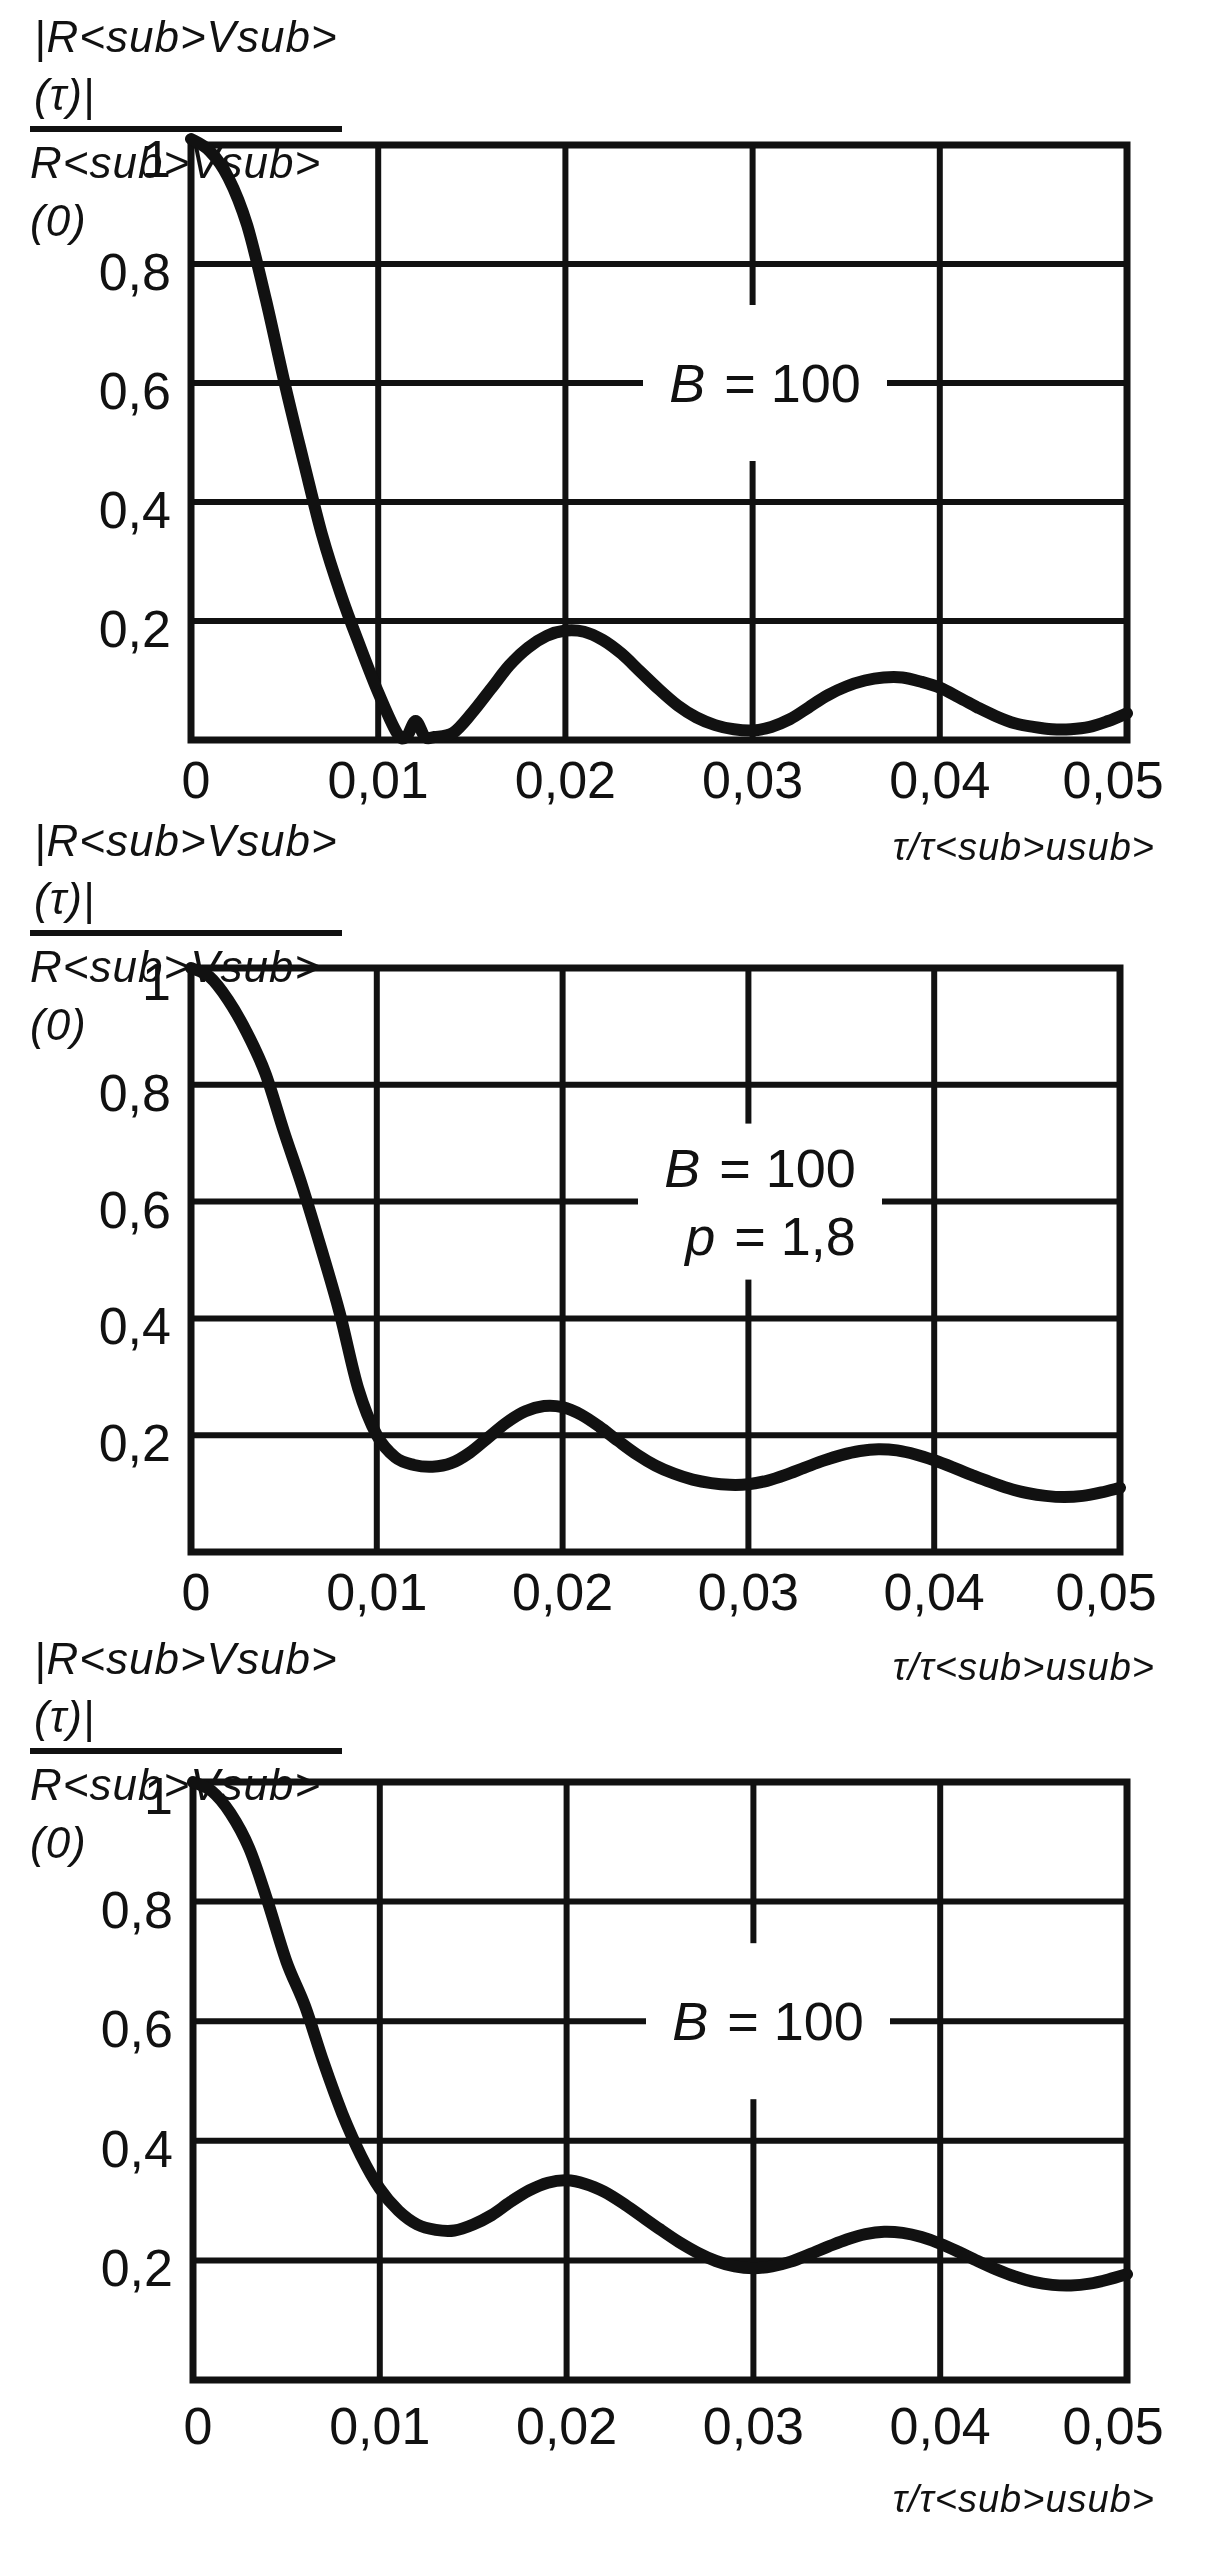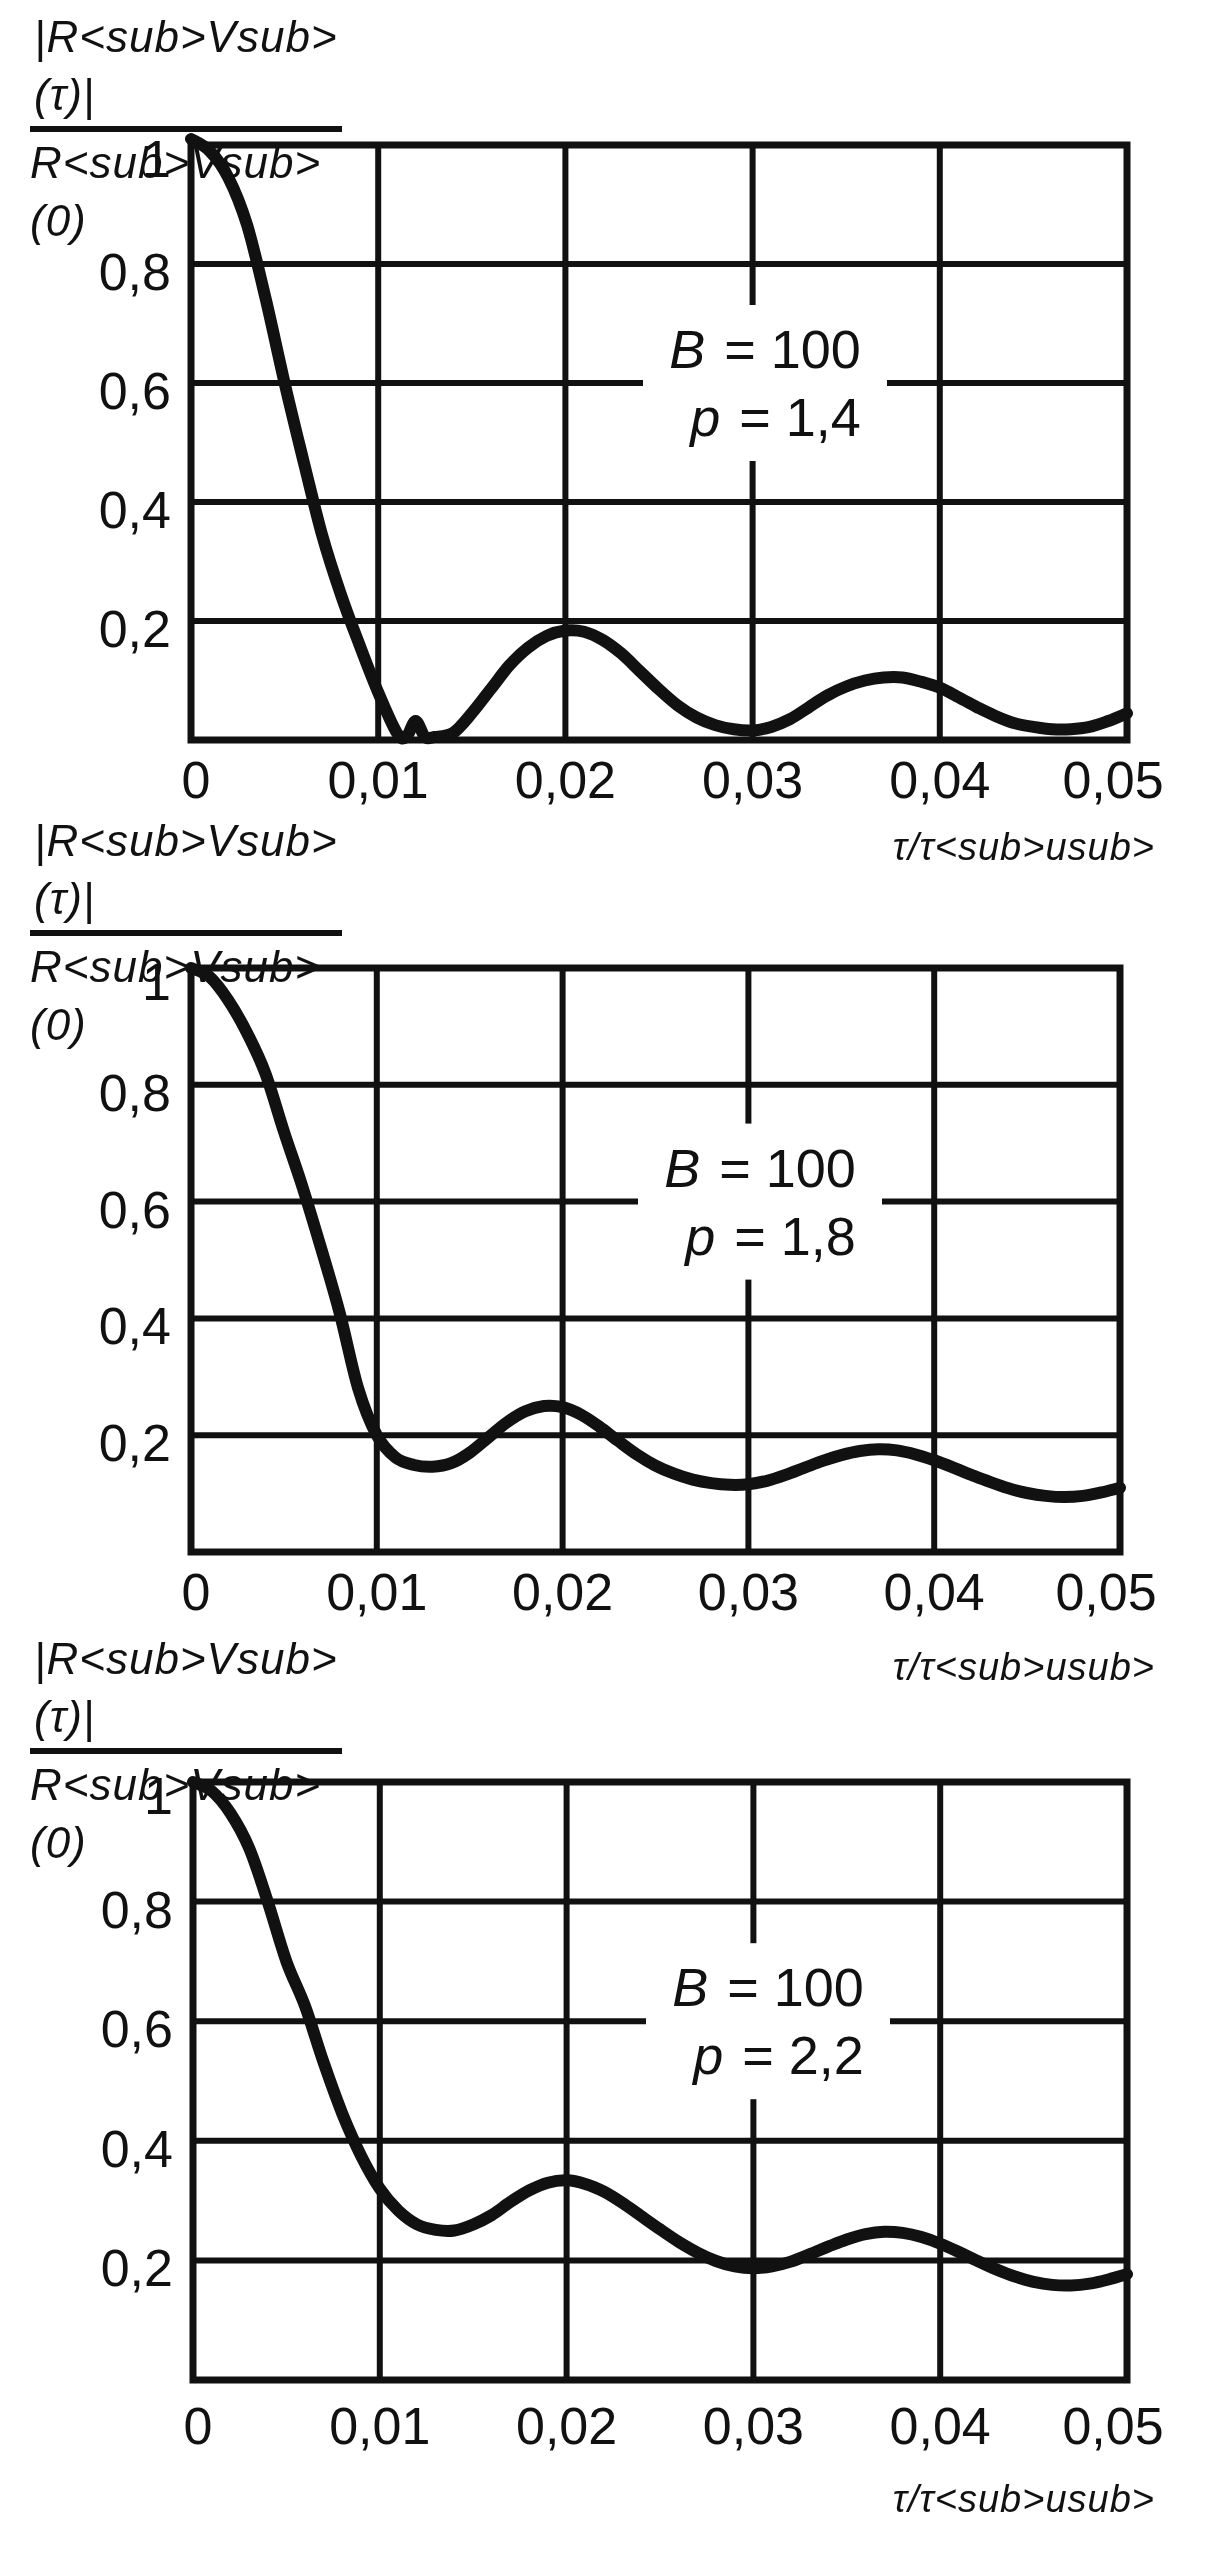--- a/index.html
+++ b/index.html
@@ -55,21 +55,20 @@
           <line x1="0" y1="238" x2="936" y2="238"></line>
           <line x1="0" y1="357" x2="936" y2="357"></line>
           <line x1="0" y1="476" x2="936" y2="476"></line>
         </g>
         <rect x="452" y="160" width="244" height="156" fill="#ffffff"></rect>
         <rect x="0" y="0" width="936" height="595" fill="none" stroke="#111111" stroke-width="7"></rect>
         <path d="M0.0,-6.0C3.1,-4.0 12.5,-0.5 18.7,6.0C25.0,12.4 31.2,20.3 37.4,32.7C43.7,45.1 49.9,60.0 56.2,80.3C62.4,100.7 68.6,128.4 74.9,154.7C81.1,181.0 87.4,211.2 93.6,238.0C99.8,264.8 106.1,290.1 112.3,315.4C118.6,340.6 124.8,367.4 131.0,389.7C137.3,412.0 143.5,430.9 149.8,449.2C156.0,467.6 162.2,483.4 168.5,499.8C174.7,516.2 181.0,532.7 187.2,547.4C193.4,562.1 201.2,580.4 205.9,587.9C210.6,595.3 212.2,594.0 215.3,592.0C218.4,590.0 221.5,576.0 224.6,576.0C227.8,576.0 230.9,589.3 234.0,592.0C237.1,594.7 238.7,592.7 243.4,592.0C248.0,591.3 255.8,591.8 262.1,587.9C268.3,583.9 274.6,575.5 280.8,568.2C287.0,561.0 293.3,552.4 299.5,544.4C305.8,536.5 312.0,527.6 318.2,520.6C324.5,513.7 330.7,507.7 337.0,502.8C343.2,497.8 349.4,493.8 355.7,490.9C361.9,488.0 368.2,486.2 374.4,485.5C380.6,484.8 386.9,485.1 393.1,486.7C399.4,488.3 405.6,491.4 411.8,495.0C418.1,498.7 424.3,503.5 430.6,508.7C436.8,514.0 443.0,520.6 449.3,526.6C455.5,532.5 461.8,538.8 468.0,544.4C474.2,550.1 480.5,555.8 486.7,560.5C493.0,565.2 499.2,569.1 505.4,572.4C511.7,575.7 517.9,578.1 524.2,580.1C530.4,582.1 536.6,583.4 542.9,584.3C549.1,585.2 555.4,585.9 561.6,585.5C567.8,585.1 574.1,583.8 580.3,581.9C586.6,580.0 592.8,577.4 599.0,574.2C605.3,570.9 611.5,566.2 617.8,562.3C624.0,558.3 630.2,553.8 636.5,550.4C642.7,546.9 649.0,543.9 655.2,541.5C661.4,539.0 667.7,537.0 673.9,535.5C680.2,534.0 686.4,533.0 692.6,532.5C698.9,532.0 705.1,531.8 711.4,532.5C717.6,533.2 723.8,535.0 730.1,536.7C736.3,538.4 742.6,540.1 748.8,542.6C755.0,545.2 761.3,548.9 767.5,552.2C773.8,555.4 780.0,559.1 786.2,562.3C792.5,565.4 798.7,568.5 805.0,571.2C811.2,573.9 817.4,576.6 823.7,578.3C829.9,580.1 836.2,580.9 842.4,581.9C848.6,582.9 854.9,583.9 861.1,584.3C867.4,584.7 873.6,584.7 879.8,584.3C886.1,583.9 892.3,583.3 898.6,581.9C904.8,580.5 911.0,578.2 917.3,576.0C923.5,573.7 932.9,569.5 936.0,568.2" fill="none" stroke="#111111" stroke-width="12" stroke-linecap="round" stroke-linejoin="round"></path>
       </svg>
     <div class="ann" style="left: 765px; top: 383px;">
       <div><i>B</i> = 100</div>
-      <div><i>p</i> = 1,4</div>
     </div>
     <div class="xlabel" style="left: 1155px; top: 822px;"><i>τ</i>/<i>τ</i>&lt;<i>s</i><i>u</i><i>b</i>&gt;<i>u</i>s<i>u</i><i>b</i>&gt;</div>
   <div class="ytick" style="left: 40px; width: 131px; top: 159px;">1</div>
       <div class="ytick" style="left: 40px; width: 131px; top: 272px;">0,8</div>
       <div class="ytick" style="left: 40px; width: 131px; top: 391px;">0,6</div>
       <div class="ytick" style="left: 40px; width: 131px; top: 510px;">0,4</div>
       <div class="ytick" style="left: 40px; width: 131px; top: 629px;">0,2</div>
       <div class="xtick" style="left: 196px; top: 754px;">0</div>
       <div class="xtick" style="left: 378.2px; top: 754px;">0,01</div>
       <div class="xtick" style="left: 565.4px; top: 754px;">0,02</div>
@@ -131,21 +130,20 @@
           <line x1="0" y1="239.2" x2="934" y2="239.2"></line>
           <line x1="0" y1="358.79999999999995" x2="934" y2="358.79999999999995"></line>
           <line x1="0" y1="478.4" x2="934" y2="478.4"></line>
         </g>
         <rect x="453" y="161.2" width="244" height="156" fill="#ffffff"></rect>
         <rect x="0" y="0" width="934" height="598" fill="none" stroke="#111111" stroke-width="7"></rect>
         <path d="M0.0,0.0C3.1,1.5 12.5,3.8 18.7,9.0C24.9,14.2 31.1,21.6 37.4,31.1C43.6,40.6 49.8,51.0 56.0,65.8C62.3,80.5 68.5,100.7 74.7,119.6C80.9,138.5 87.2,162.0 93.4,179.4C99.6,196.8 105.9,207.3 112.1,224.3C118.3,241.2 124.5,263.1 130.8,281.1C137.0,299.0 143.2,316.4 149.4,331.9C155.7,347.3 161.9,361.3 168.1,373.8C174.3,386.2 180.6,397.5 186.8,406.6C193.0,415.8 199.3,422.8 205.5,428.8C211.7,434.7 217.9,439.3 224.2,442.5C230.4,445.7 236.6,446.9 242.8,447.9C249.1,448.9 255.3,449.4 261.5,448.5C267.7,447.6 274.0,445.1 280.2,442.5C286.4,439.9 292.7,436.7 298.9,433.0C305.1,429.2 311.3,423.9 317.6,419.8C323.8,415.7 330.0,411.6 336.2,408.4C342.5,405.2 348.7,402.4 354.9,400.7C361.1,399.0 367.4,398.1 373.6,398.3C379.8,398.5 386.1,400.0 392.3,401.9C398.5,403.7 404.7,406.4 411.0,409.6C417.2,412.8 423.4,416.9 429.6,421.0C435.9,425.1 442.1,429.8 448.3,434.1C454.5,438.5 460.8,443.0 467.0,447.3C473.2,451.6 479.5,456.0 485.7,459.9C491.9,463.7 498.1,467.4 504.4,470.6C510.6,473.8 516.8,476.7 523.0,479.0C529.3,481.3 535.5,483.2 541.7,484.4C547.9,485.6 554.2,486.2 560.4,486.2C566.6,486.2 572.9,485.5 579.1,484.4C585.3,483.3 591.5,481.6 597.8,479.6C604.0,477.6 610.2,474.9 616.4,472.4C622.7,469.9 628.9,467.1 635.1,464.6C641.3,462.2 647.6,459.6 653.8,457.5C660.0,455.4 666.3,453.4 672.5,452.1C678.7,450.8 684.9,449.9 691.2,449.7C697.4,449.5 703.6,450.0 709.8,450.9C716.1,451.8 722.3,453.3 728.5,455.1C734.7,456.9 741.0,459.2 747.2,461.7C753.4,464.1 759.7,467.1 765.9,470.0C772.1,472.9 778.3,476.1 784.6,479.0C790.8,481.9 797.0,484.8 803.2,487.4C809.5,490.0 815.7,492.5 821.9,494.5C828.1,496.6 834.4,498.5 840.6,499.9C846.8,501.3 853.1,502.3 859.3,502.9C865.5,503.5 871.7,503.7 878.0,503.5C884.2,503.3 890.4,502.7 896.6,501.7C902.9,500.7 909.1,499.1 915.3,497.5C921.5,495.9 930.9,493.1 934.0,492.2" fill="none" stroke="#111111" stroke-width="12" stroke-linecap="round" stroke-linejoin="round"></path>
       </svg>
     <div class="ann" style="left: 768px; top: 2021.2px;">
       <div><i>B</i> = 100</div>
-      <div><i>p</i> = 2,2</div>
     </div>
     <div class="xlabel" style="left: 1155px; top: 2474px;"><i>τ</i>/<i>τ</i>&lt;<i>s</i><i>u</i><i>b</i>&gt;<i>u</i>s<i>u</i><i>b</i>&gt;</div>
   <div class="ytick" style="left: 40px; width: 133px; top: 1796px;">1</div>
       <div class="ytick" style="left: 40px; width: 133px; top: 1909.6px;">0,8</div>
       <div class="ytick" style="left: 40px; width: 133px; top: 2029.2px;">0,6</div>
       <div class="ytick" style="left: 40px; width: 133px; top: 2148.8px;">0,4</div>
       <div class="ytick" style="left: 40px; width: 133px; top: 2268.4px;">0,2</div>
       <div class="xtick" style="left: 198px; top: 2400px;">0</div>
       <div class="xtick" style="left: 379.8px; top: 2400px;">0,01</div>
       <div class="xtick" style="left: 566.6px; top: 2400px;">0,02</div>

